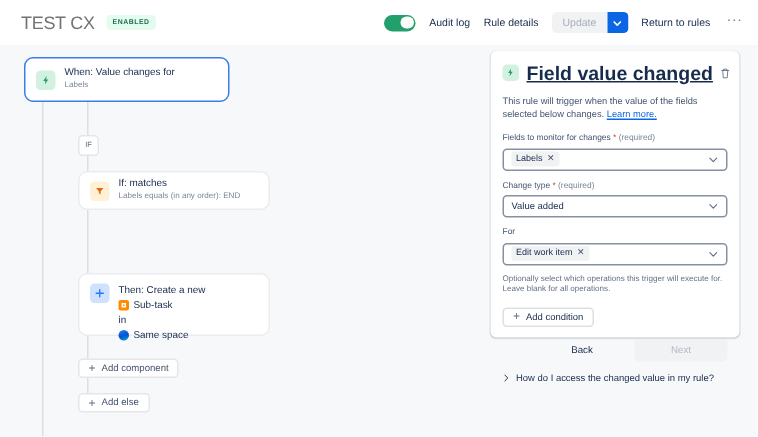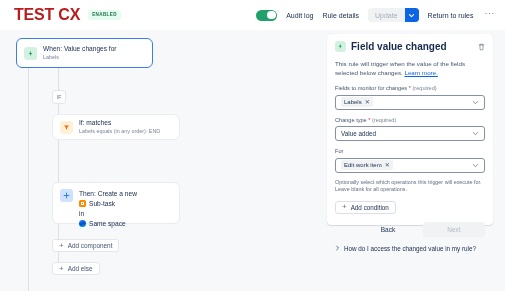--- a/index.html
+++ b/index.html
@@ -28,24 +28,24 @@
     position: absolute;
     left: 0; top: 0;
     width: 505px; height: 30px;
     display: flex;
     align-items: center;
     background: #ffffff;
     box-sizing: border-box;
     padding: 0 8px 0 14px;
   }
   .title {
-    font-size: 16px;
-    font-weight: bold;
+    font-size: 12px;
+    font-weight: normal;
     letter-spacing: -0.2px;
-    color: #b91c1c;
+    color: #737373;
     white-space: nowrap;
   }
   .enabled-badge {
     margin-left: 8px;
     background: #e3fcef;
     color: #216e4e;
     font-size: 4.6px;
     font-weight: bold;
     letter-spacing: 0.35px;
     border-radius: 3px;
@@ -273,24 +273,25 @@
   .panel-icon {
     width: 11px; height: 11px;
     border-radius: 3px;
     background: #d3f1e0;
     flex: none;
     display: flex;
     align-items: center;
     justify-content: center;
   }
   .panel-title {
-    font-size: 10px;
+    font-size: 13px;
     font-weight: bold;
     color: #172b4d;
     white-space: nowrap;
+    text-decoration: underline;
   }
   .trash {
     margin-left: auto;
     cursor: pointer;
     display: flex;
     align-items: center;
   }
   .panel-desc {
     font-size: 6.2px;
     line-height: 9px;

